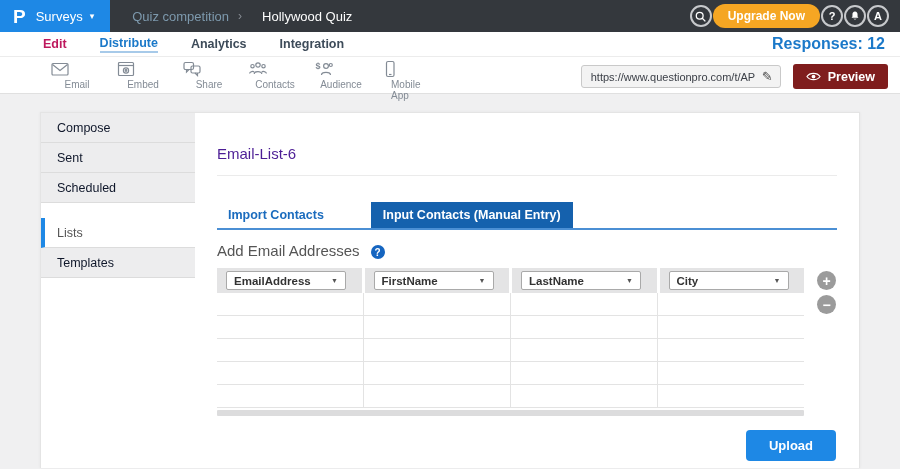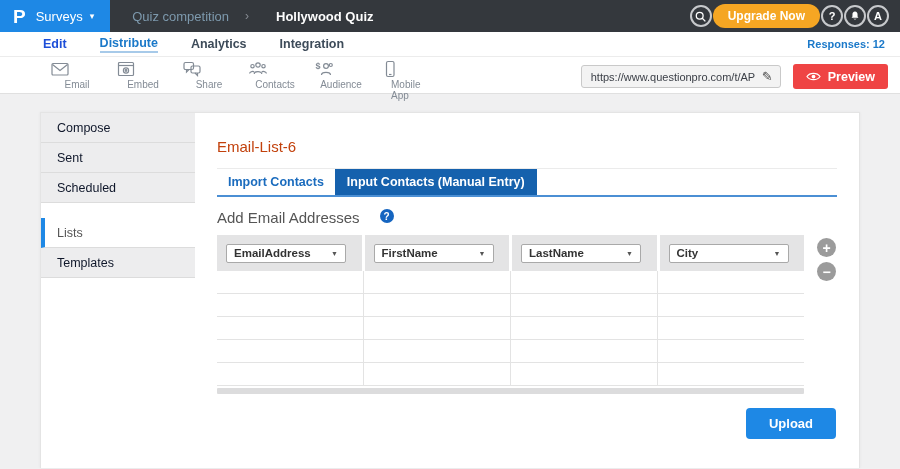--- a/index.html
+++ b/index.html
@@ -9,72 +9,72 @@
     font-family:"Liberation Sans", sans-serif;
     background:#f0f0f1; color:#333;
   }
 
   
   .topbar { height:32px; background:#34383d; display:flex; align-items:center; }
   .logo-block { background:#1e88e5; height:32px; display:flex; align-items:center; gap:10px; padding:0 16px 0 13px; color:#fff; cursor:pointer; }
   .logo-p { font-size:19px; font-weight:bold; line-height:1; }
   .surveys-label { font-size:13px; }
   .caret { font-size:9px; margin-left:-3px; }
-  .breadcrumb { display:flex; align-items:center; gap:16px; margin-left:22px; font-size:13px; }
+  .breadcrumb { display:flex; align-items:center; gap:9px; margin-left:22px; font-size:13px; }
   .crumb-parent { color:#7d99ad; cursor:pointer; }
   .crumb-sep { color:#878c93; font-size:12px; }
-  .crumb-current { color:#fdfdfd; font-weight:700;padding-left:11px; }
+  .crumb-current { color:#fdfdfd; font-weight:400;padding-left:11px; }
   .topbar-right { margin-left:auto; display:flex; align-items:center; gap:1px; padding-right:11px; }
   .circle-btn { width:22px; height:22px; border:2px solid #c7c9cc; border-radius:50%; display:flex; align-items:center; justify-content:center; color:#fff; font-size:11px; font-weight:bold; background:transparent; padding:0; cursor:pointer; }
   .circle-btn svg { display:block; }
   .upgrade-btn { background:#f5a623; color:#fff; font-size:12px; font-weight:bold; border:none; border-radius:12px; padding:5px 15px; cursor:pointer; }
 
   
   .subnav { height:25px; background:#fff; display:flex; align-items:center; padding:0 13px; border-bottom:1px solid #ececec; }
   .subnav-item { font-size:12.5px; font-weight:600; margin-right:33px; color:#3d4b59; cursor:pointer; }
-  .subnav-item.edit { color:#1d4ed8;padding-left:30px; }
+  .subnav-item.edit { color:#be185d;padding-left:30px; }
   .subnav-item.active { color:#1b79c9; border-bottom:2px solid #a7cae9; padding-bottom:1px; }
-  .responses { margin-left:auto; color:#1b79c9; font-size:11px; font-weight:600; margin-right:2px; }
+  .responses { margin-left:auto; color:#1b79c9; font-size:16px; font-weight:600; margin-right:2px; }
 
   
   .toolbar { height:37px; background:#fff; display:flex; align-items:flex-start; padding:3px 12px 0 27px; border-bottom:1px solid #e0e0e0; }
   .tool-item { width:66px; display:flex; flex-direction:column; align-items:center; gap:1px; color:#838b95; cursor:pointer; }
   .tool-item svg { width:20px; height:18px; stroke:#838b95; fill:none; stroke-width:1.2; }
   .tool-label { font-size:10px;padding-left:34px; }
   .toolbar-right { margin-left:auto; display:flex; align-items:center; gap:12px; margin-top:4px; }
   .url-box { display:flex; align-items:center; background:#f3f3f3; border:1px solid #c9c9c9; border-radius:3px; height:23px; width:200px; padding:0 7px; }
   .url-input { flex:1; border:none; outline:none; background:transparent; font-size:11px; color:#3c4048; font-family:inherit; min-width:0; }
   .pencil { color:#4a4a4a; font-size:13px; margin-left:4px; cursor:pointer; }
-  .preview-btn { background:#ef4444; color:#fff; border:none; border-radius:3px; height:25px; padding:0 13px; display:flex; align-items:center; gap:7px; font-size:12.5px; font-weight:600; cursor:pointer; }
+  .preview-btn { background:#7f1d1d; color:#fff; border:none; border-radius:3px; height:25px; padding:0 13px; display:flex; align-items:center; gap:7px; font-size:12.5px; font-weight:600; cursor:pointer; }
 
   
   .page { height:374px; padding:18px 40px 0; }
   .card { background:#fff; height:356px; display:flex; border:1px solid #e4e4e4; border-bottom:none; box-shadow:0 0 3px rgba(0,0,0,.05); }
 
   .sidebar { width:154px; flex-shrink:0; }
   .side-item { height:30px; background:#ededee; border-bottom:1px solid #dcdcdc; display:flex; align-items:center; padding-left:16px; font-size:12.5px; color:#0f172a; cursor:pointer; }
   .side-item.active { background:#fff; border-left:4px solid #1e88e5; padding-left:12px; color:#555;margin-top:15px; }
 
   .main { flex:1; padding:0 22px; display:flex; flex-direction:column; }
-  .list-title { margin-top:25px; font-size:15px; color:#c2410c; }
+  .list-title { margin-top:32px; font-size:15px; color:#4c1d95; }
   .title-divider { border-bottom:1px solid #ebebeb; margin-top:13px; }
 
-  .tabs { display:flex; border-bottom:2px solid #4b8fd4; align-items:flex-end; }
+  .tabs { display:flex; margin-top:26px; border-bottom:2px solid #4b8fd4; align-items:flex-end;gap:36px; }
   .tab { font-size:12.5px; font-weight:700; color:#1b6cbe; padding:6px 11px; cursor:pointer; }
   .tab.active { background:#1561ad; color:#fff; padding:6px 12px; }
 
   .section-row { display:flex; align-items:center; margin-top:12px; }
-  .section-title { font-size:15px; color:#555; display:flex; align-items:flex-start; gap:20px; }
+  .section-title { font-size:15px; color:#555; display:flex; align-items:flex-end; gap:11px; }
   .help-circle { width:14px; height:14px; background:#1565c0; border-radius:50%; color:#fff; font-size:10px; font-weight:bold; display:flex; align-items:center; justify-content:center; cursor:pointer; }
   .copy-link { margin-left:auto; font-size:13px; font-weight:700; color:#1460b8; position:relative; cursor:pointer; }
   .copy-link::after { content:""; position:absolute; left:-5px; right:-3px; bottom:-6px; height:3px; background:#e03a2f; border-radius:2px; }
 
   .table-zone { display:flex; margin-top:9px; }
   .contact-table { flex:1; }
-  .thead { display:flex; background:#e4e4e5; height:36px; align-items:center; }
+  .thead { display:flex; background:#e4e4e5; height:25px; align-items:center; }
   .th { flex:1; border-right:3px solid #fff; height:100%; display:flex; align-items:center; padding:0 9px; }
   .th:last-child { border-right:none; }
   .select-box { background:#fff; border:1px solid #a9a9a9; border-radius:2px; height:19px; width:120px; display:flex; align-items:center; justify-content:space-between; padding:0 7px; font-size:11.5px; font-weight:600; color:#333; cursor:pointer; }
   .select-caret { font-size:7px; color:#555; }
   .trow { display:flex; height:23px; border-bottom:1px solid #e3e3e3; }
   .td { flex:1; border-right:1px solid #e3e3e3; background:#fff; }
   .td:last-child { border-right:none; }
   .scroll-strip { height:6px; background:#dcdcdd; margin-top:2px; border-radius:1px; }
 
   .controls { width:20px; margin-left:13px; display:flex; flex-direction:column; gap:5px; padding-top:3px; }

